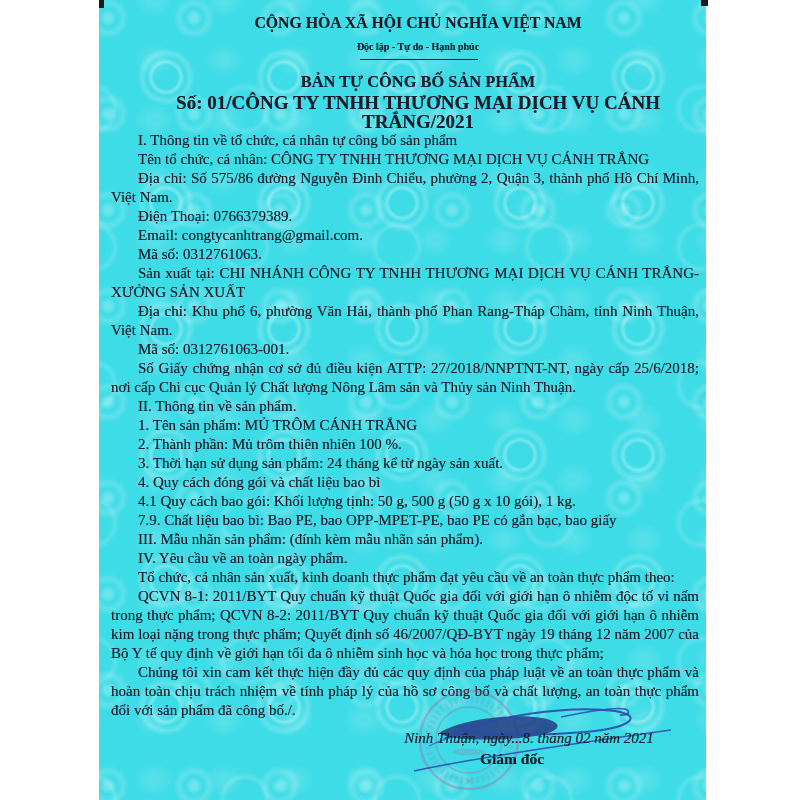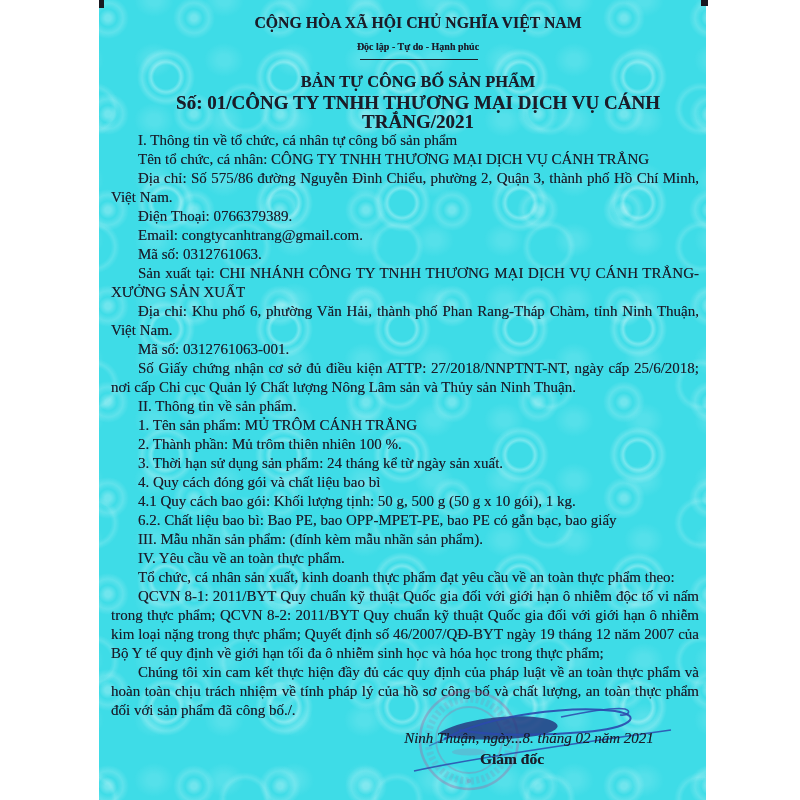--- a/index.html
+++ b/index.html
@@ -91,25 +91,25 @@
     <p class="line">Địa chỉ: Khu phố 6, phường Văn Hải, thành phố Phan Rang-Tháp Chàm, tỉnh Ninh Thuận, Việt Nam.</p>
     <p class="line nj">Mã số: 0312761063-001.</p>
     <p class="line">Số Giấy chứng nhận cơ sở đủ điều kiện ATTP: 27/2018/NNPTNT-NT, ngày cấp 25/6/2018; nơi cấp Chi cục Quản lý Chất lượng Nông Lâm sản và Thủy sản Ninh Thuận.</p>
 
     <p class="line b">II. Thông tin về sản phẩm.</p>
     <p class="line"><span class="b">1. Tên sản phẩm:</span><span class="b"> MỦ TRÔM CÁNH TRẮNG</span></p>
     <p class="line"><span class="b">2. Thành phần:</span><span> Mủ trôm thiên nhiên 100 %.</span></p>
     <p class="line mt2"><span class="b">3. Thời hạn sử dụng sản phẩm:</span><span> 24 tháng kể từ ngày sản xuất.</span></p>
     <p class="line mt2"><span class="b">4. Quy cách đóng gói và chất liệu bao bì</span></p>
     <p class="line"><span class="b">4.1 Quy cách bao gói:</span><span> Khối lượng tịnh: 50 g, 500 g (50 g x 10 gói), 1 kg.</span></p>
-    <p class="line"><span class="b">6.2. Chất liệu bao bì:</span><span> Bao PE, bao OPP-MPET-PE, bao PE có gắn bạc, bao giấy</span></p>
+    <p class="line"><span class="b">7.9. Chất liệu bao bì:</span><span> Bao PE, bao OPP-MPET-PE, bao PE có gắn bạc, bao giấy</span></p>
 
     <p class="line"><span class="b">III. Mẫu nhãn sản phẩm:</span><span> (đính kèm mẫu nhãn sản phẩm).</span></p>
 
-    <p class="line b mt2">IV. Yêu cầu về an toàn thực phẩm.</p>
+    <p class="line b mt2">IV. Yêu cầu về an toàn ngày phẩm.</p>
     <p class="line">Tổ chức, cá nhân sản xuất, kinh doanh thực phẩm đạt yêu cầu về an toàn thực phẩm theo:</p>
     <p class="line">QCVN 8-1: 2011/BYT Quy chuẩn kỹ thuật Quốc gia đối với giới hạn ô nhiễm độc tố vi nấm trong thực phẩm; QCVN 8-2: 2011/BYT Quy chuẩn kỹ thuật Quốc gia đối với giới hạn ô nhiễm kim loại nặng trong thực phẩm; Quyết định số 46/2007/QĐ-BYT ngày 19 tháng 12 năm 2007 của Bộ Y tế quy định về giới hạn tối đa ô nhiễm sinh học và hóa học trong thực phẩm;</p>
     <p class="line">Chúng tôi xin cam kết thực hiện đầy đủ các quy định của pháp luật về an toàn thực phẩm và hoàn toàn chịu trách nhiệm về tính pháp lý của hồ sơ công bố và chất lượng, an toàn thực phẩm đối với sản phẩm đã công bố./.</p>
 
     <div class="sig-block">
       <div class="sig-date">Ninh Thuận, ngày...8. tháng 02 năm 2021</div>
       <div class="sig-role">Giám đốc</div>
       <div class="sig-name">Hồ Ngọc Đồng</div>
     </div>
 

